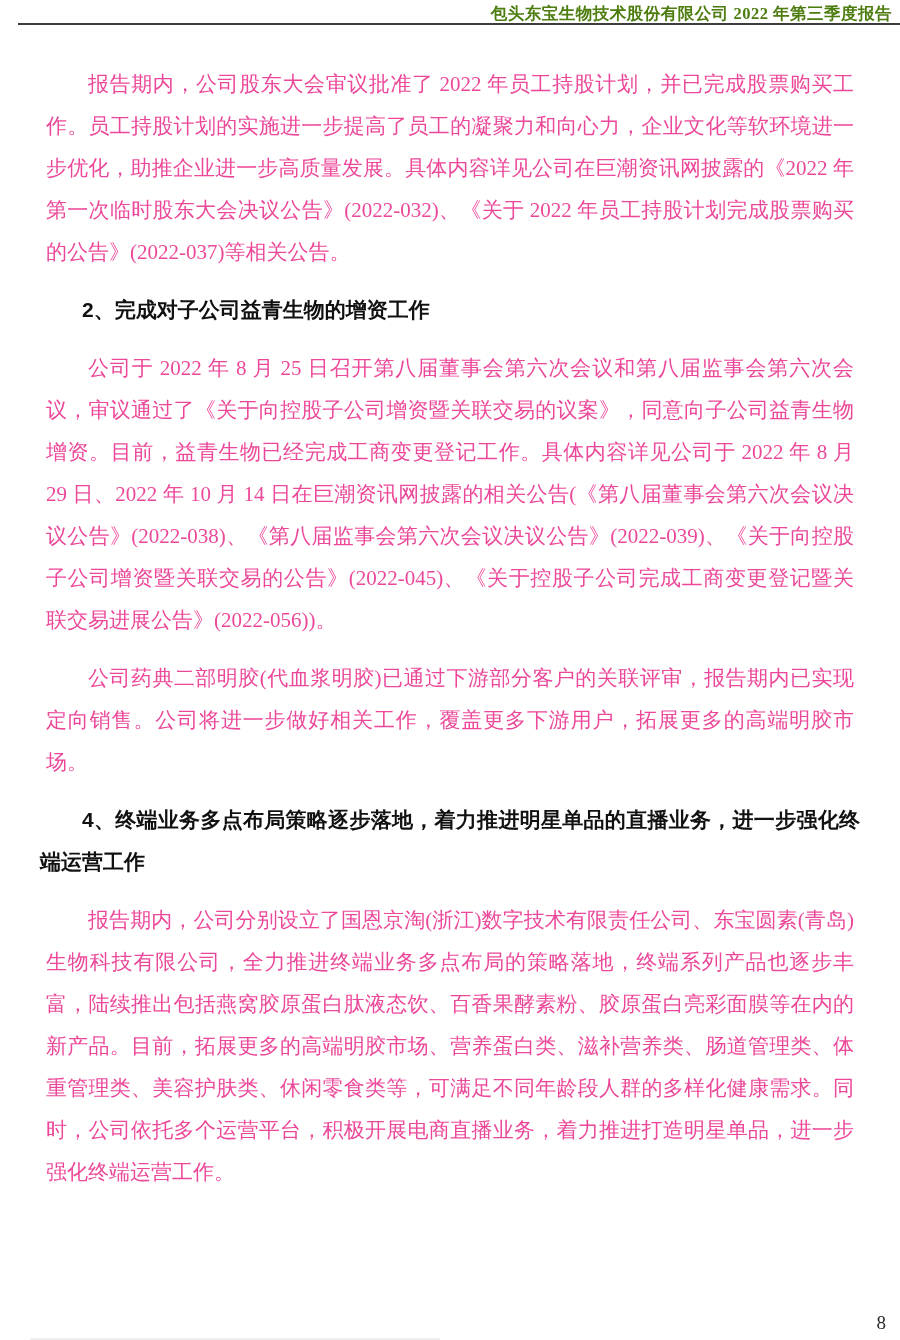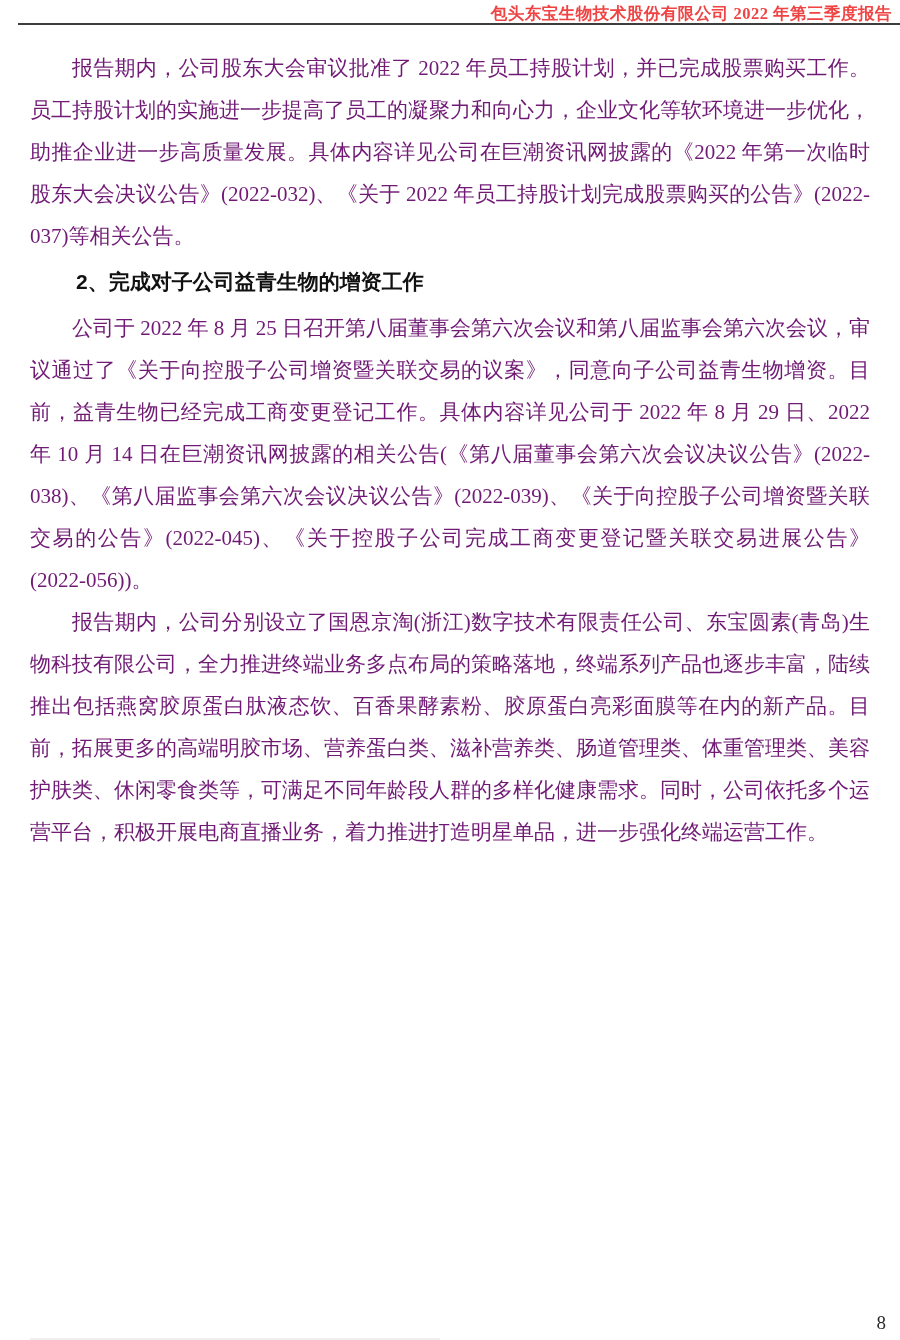--- a/index.html
+++ b/index.html
@@ -18,47 +18,47 @@
   }
   .page-header {
     position: absolute;
     top: 3px;
     left: 30px;
     right: 8px;
     text-align: right;
     font-size: 16.5px;
     font-weight: bold;
     letter-spacing: 0.5px;
-    color: #ef4444;
+    color: #4d7c0f;
   }
   .header-rule {
     position: absolute;
     top: 23px;
     left: 18px;
     right: 0;
     height: 0;
     border-top: 2.5px solid #3d3d3d;
   }
   .report-body {
     position: absolute;
     top: 47px;
     left: 30px;
     width: 840px;
     font-size: 21px;
     line-height: 42px;
     text-align: justify;
     text-justify: inter-ideograph;
   }
   .para {
-    margin: 0;
+    margin: 16px;
     text-indent: 2em;
-    color: #701a75;
+    color: #ec4899;
   }
   .heading {
-    margin: 4px;
+    margin: 10px;
     text-indent: 2em;
     font-weight: bold;
     font-size: 21px;
     line-height: 42px;
     font-family: "Liberation Sans", "DejaVu Sans", sans-serif;
     color: #111111;
   }
   .page-number {
     position: absolute;
     right: 14px;
@@ -86,21 +86,23 @@
 
   <div class="report-body">
 
     <p class="para">报告期内，公司股东大会审议批准了 2022 年员工持股计划，并已完成股票购买工作。员工持股计划的实施进一步提高了员工的凝聚力和向心力，企业文化等软环境进一步优化，助推企业进一步高质量发展。具体内容详见公司在巨潮资讯网披露的《2022 年第一次临时股东大会决议公告》(2022-032)、《关于 2022 年员工持股计划完成股票购买的公告》(2022-037)等相关公告。</p>
 
     <h3 class="heading">2、完成对子公司益青生物的增资工作</h3>
 
     <p class="para">公司于 2022 年 8 月 25 日召开第八届董事会第六次会议和第八届监事会第六次会议，审议通过了《关于向控股子公司增资暨关联交易的议案》，同意向子公司益青生物增资。目前，益青生物已经完成工商变更登记工作。具体内容详见公司于 2022 年 8 月 29 日、2022 年 10 月 14 日在巨潮资讯网披露的相关公告(《第八届董事会第六次会议决议公告》(2022-038)、《第八届监事会第六次会议决议公告》(2022-039)、《关于向控股子公司增资暨关联交易的公告》(2022-045)、《关于控股子公司完成工商变更登记暨关联交易进展公告》(2022-056))。</p>
 
 
+    <p class="para">公司药典二部明胶(代血浆明胶)已通过下游部分客户的关联评审，报告期内已实现定向销售。公司将进一步做好相关工作，覆盖更多下游用户，拓展更多的高端明胶市场。</p>
 
+    <h3 class="heading">4、终端业务多点布局策略逐步落地，着力推进明星单品的直播业务，进一步强化终端运营工作</h3>
 
     <p class="para">报告期内，公司分别设立了国恩京淘(浙江)数字技术有限责任公司、东宝圆素(青岛)生物科技有限公司，全力推进终端业务多点布局的策略落地，终端系列产品也逐步丰富，陆续推出包括燕窝胶原蛋白肽液态饮、百香果酵素粉、胶原蛋白亮彩面膜等在内的新产品。目前，拓展更多的高端明胶市场、营养蛋白类、滋补营养类、肠道管理类、体重管理类、美容护肤类、休闲零食类等，可满足不同年龄段人群的多样化健康需求。同时，公司依托多个运营平台，积极开展电商直播业务，着力推进打造明星单品，进一步强化终端运营工作。</p>
 
   </div>
 
   <div class="footer-artifact"></div>
 
   <div class="page-number">8</div>
 
 </div>

